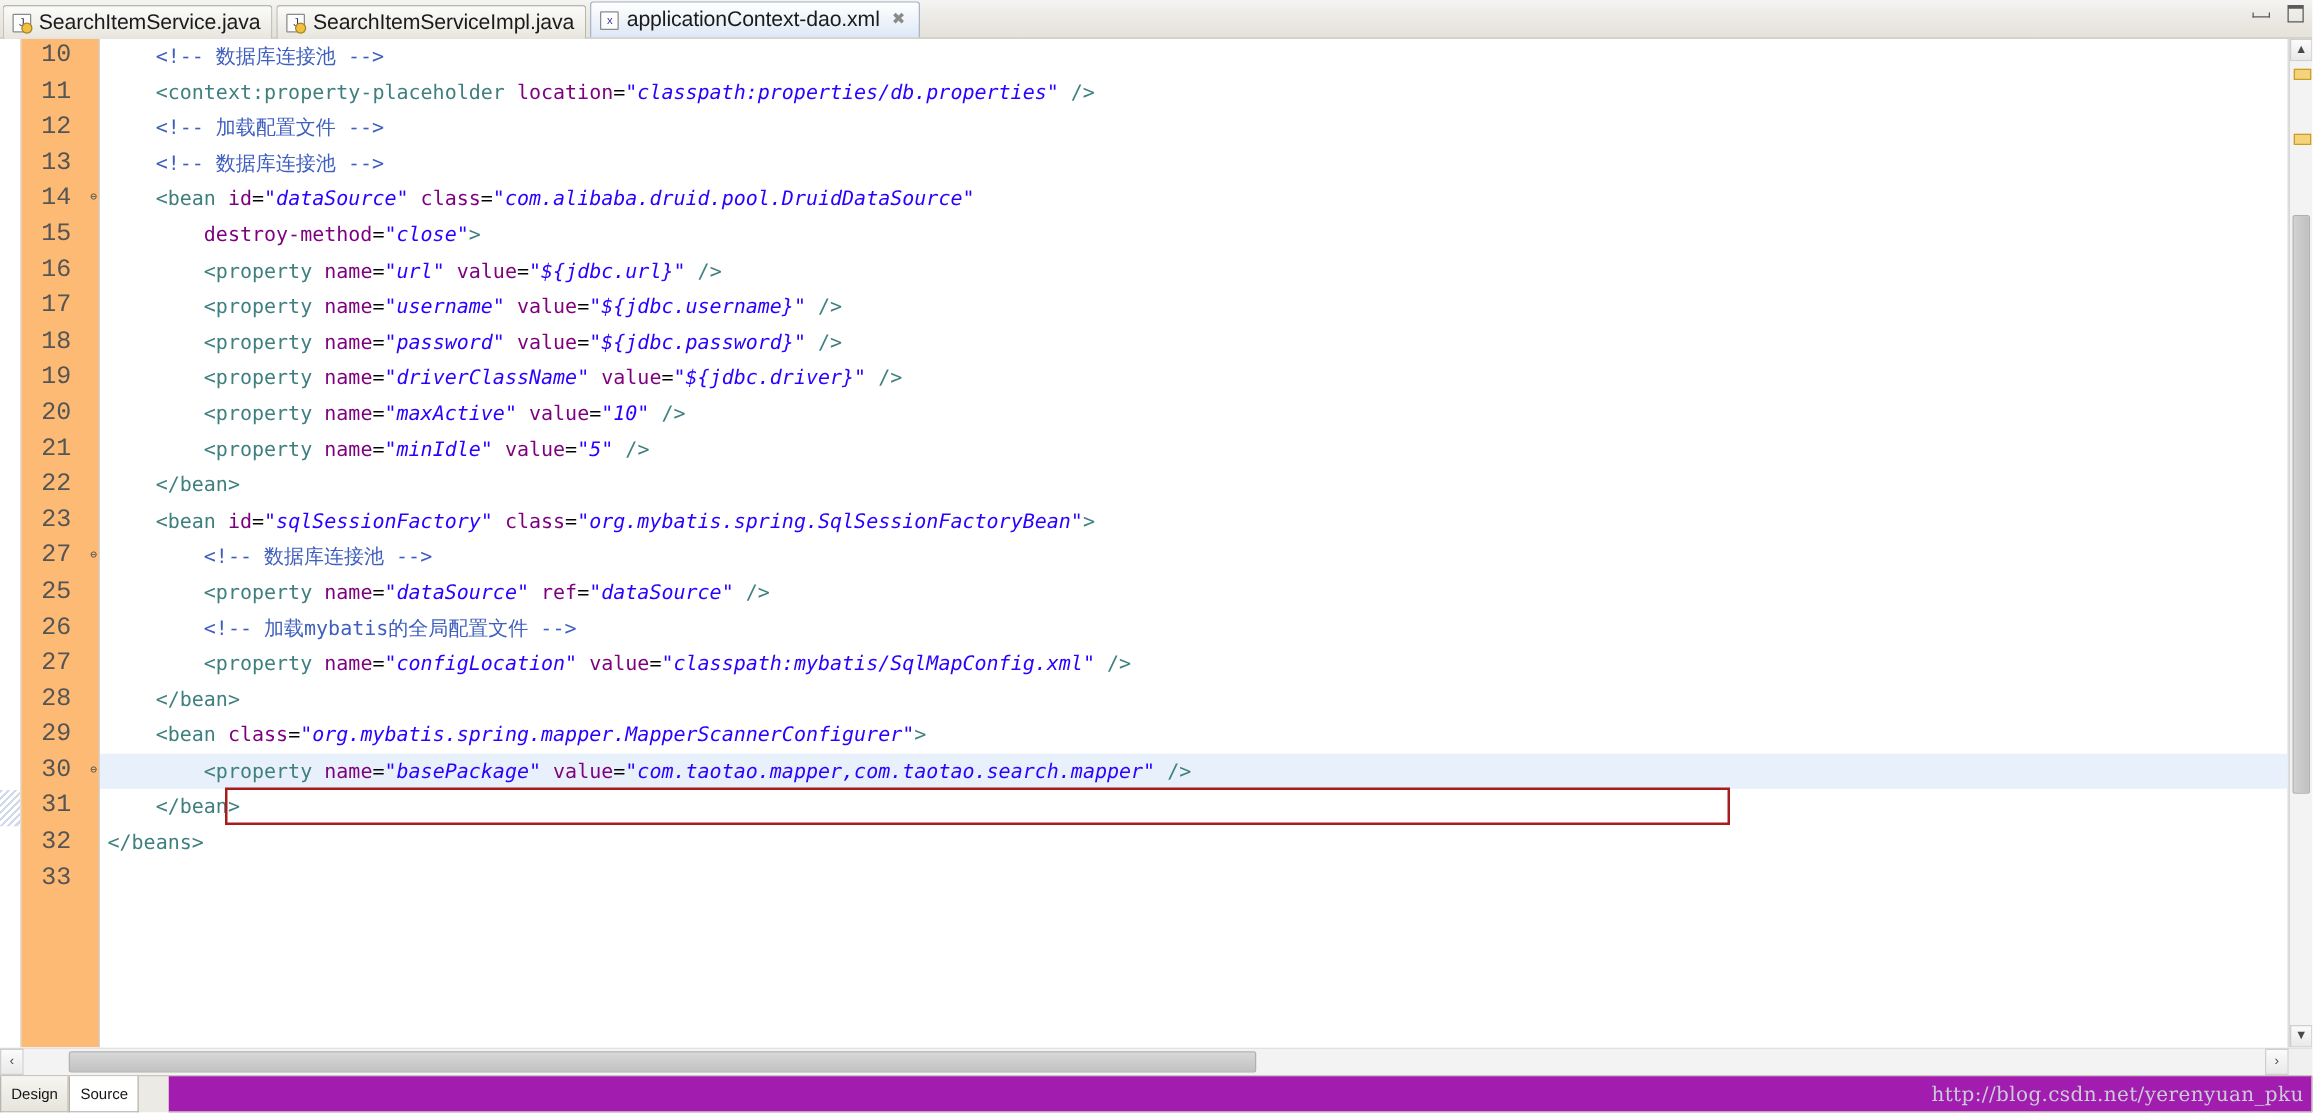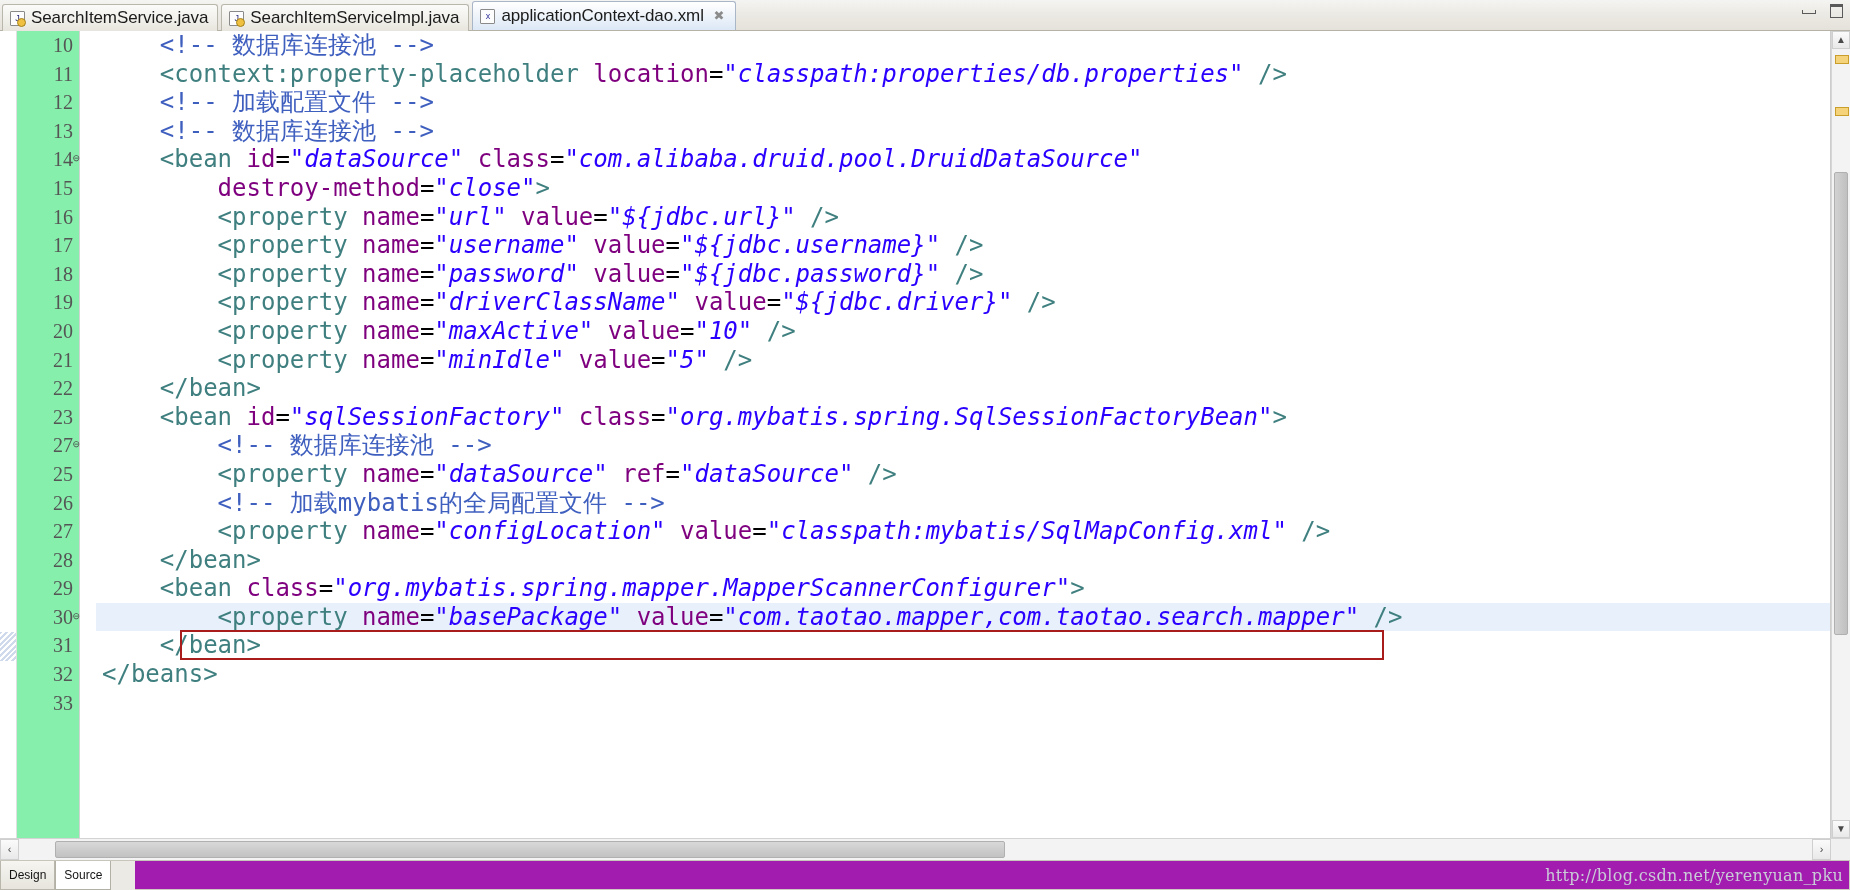--- a/index.html
+++ b/index.html
@@ -137,25 +137,25 @@
   .markerbar .ann {
     position: absolute;
     left: 0; width: 16px; height: 29px;
     background: repeating-linear-gradient(135deg, #c9d6ea 0 2px, #ffffff 2px 4px);
     opacity: .9;
   }
 
   .gutter {
     width: 63px;
     flex: 0 0 63px;
-    background: #86efac;
+    background: #fdba74;
     color: #555555;
-    font-family: Liberation Serif, serif;
+    font-family: Liberation Mono, monospace;
     font-size: 20px;
-    text-align: right;
+    text-align: center;
     position: relative;
     border-right: 1px solid #d3d3d3;
     padding-top: 0;
   }
   .gutter .gl {
     height: 28.6px;
     line-height: 28.6px;
     padding-right: 6px;
     position: relative;
     white-space: nowrap;
@@ -169,22 +169,21 @@
     line-height: 9px;
     color: #4a4a4a;
   }
 
   .codearea {
     flex: 1 1 auto;
     position: relative;
     overflow: hidden;
     background: #ffffff;
     font-family: "DejaVu Sans Mono", monospace;
-    font-size: 24px;
-    margin-left: 16px;
+    font-size: 16px;
   }
   .cl {
     height: 28.6px;
     line-height: 28.6px;
     white-space: pre;
     padding-left: 6px;
     position: relative;
   }
   .cl.highlight {
     background: #e8f1fb;

